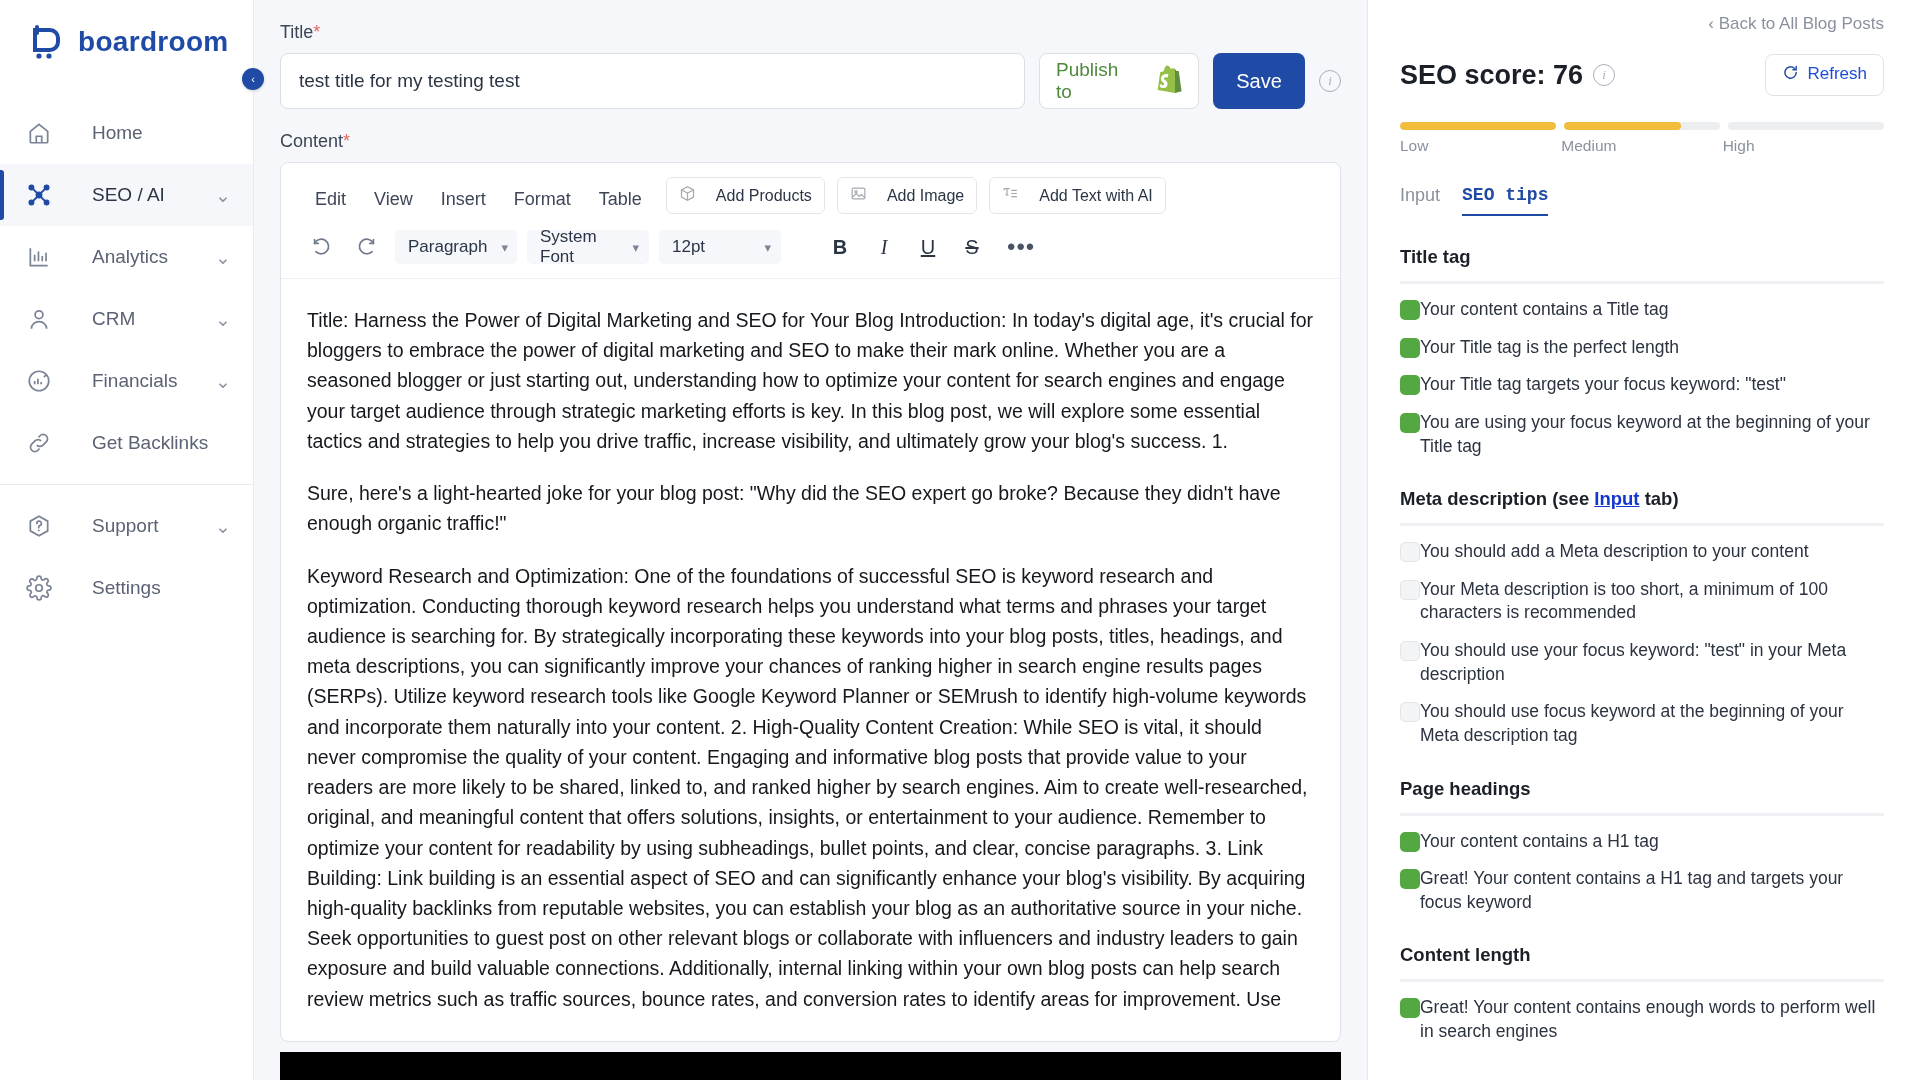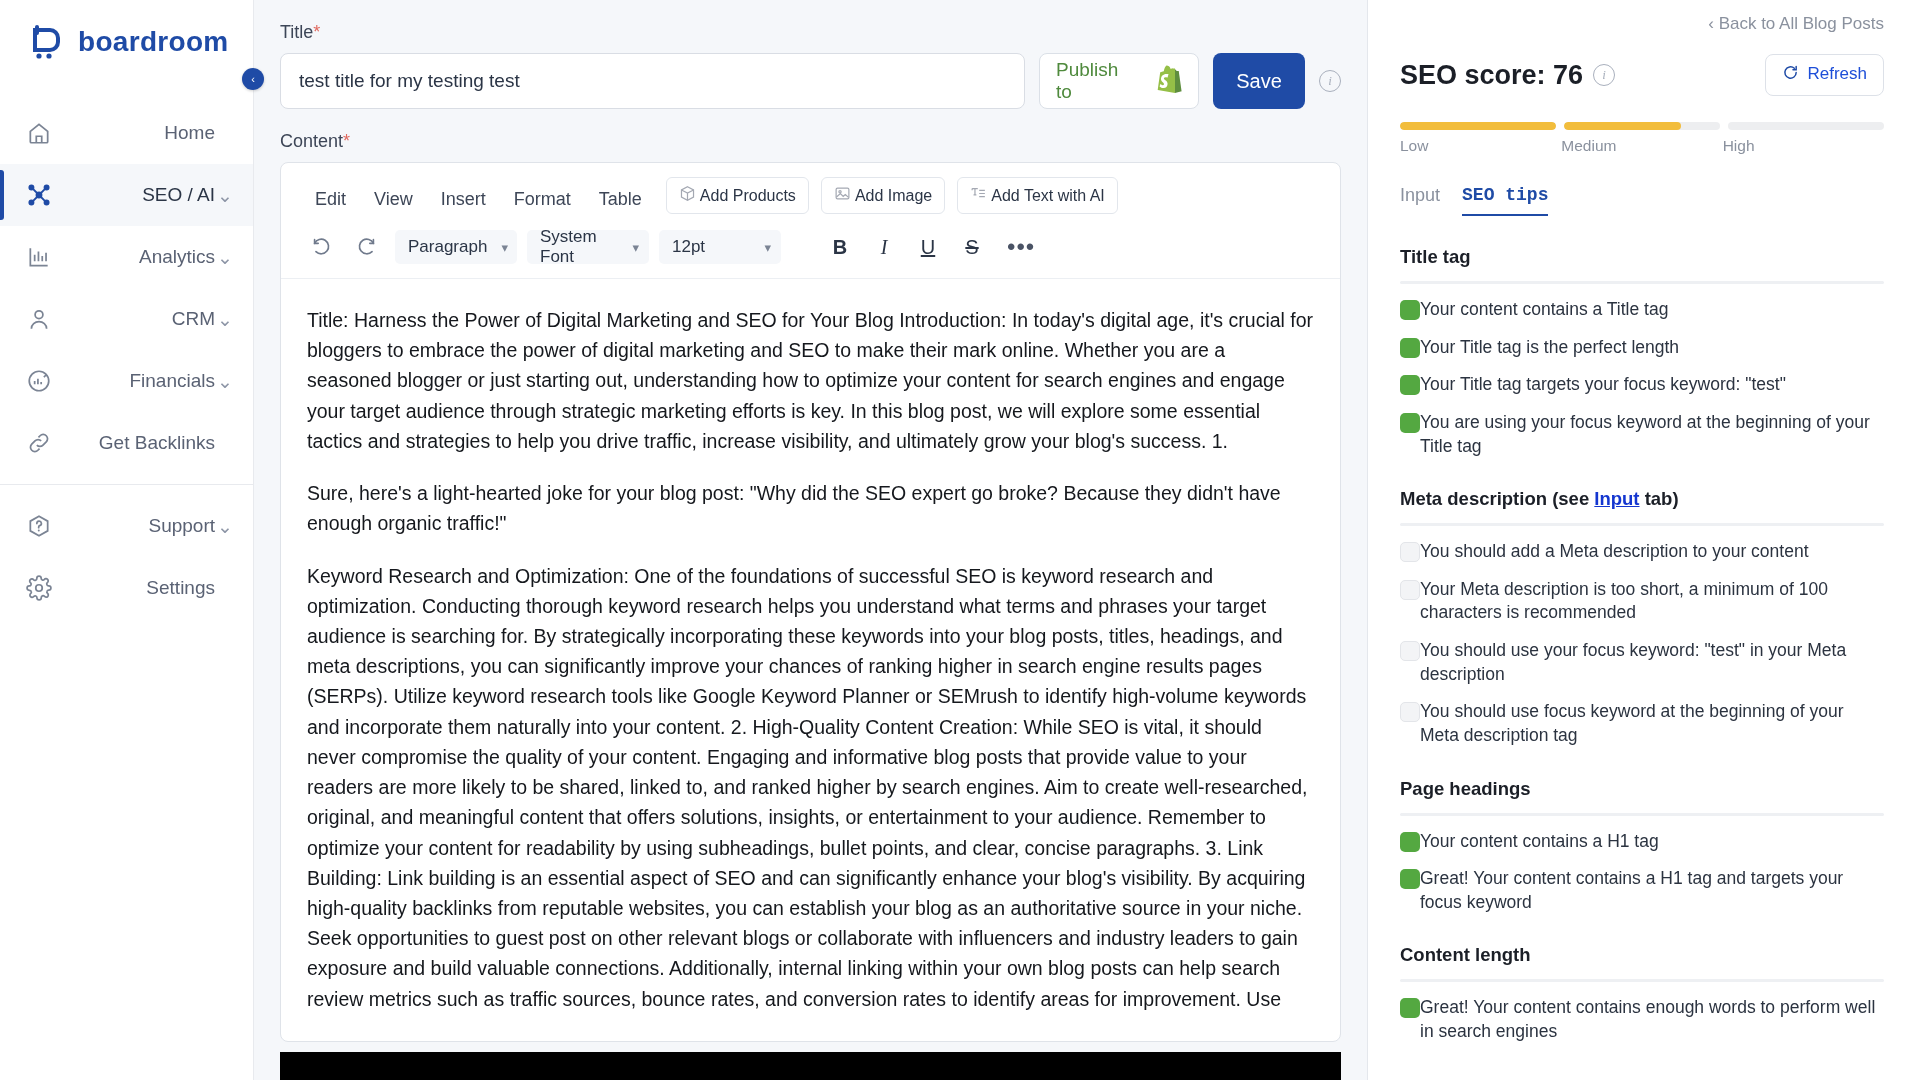--- a/index.html
+++ b/index.html
@@ -11,21 +11,21 @@
     background: #ffffff;
   }
   .app { display: flex; width: 1920px; height: 1080px; }
 
   
   .sidebar {
     width: 254px; min-width: 254px; height: 1080px;
     background: #ffffff;
     border-right: 1px solid #e8eaee;
     position: relative;
-    display: flex; flex-direction: column; text-align: right;
+    display: flex; flex-direction: column;
   }
   .brand { display: flex; align-items: center; gap: 12px; padding: 22px 0 0 26px; }
   .brand-logo { width: 40px; height: 40px; position: relative; }
   .brand-name { font-size: 28px; font-weight: 700; color: #1f4ba6; letter-spacing: .3px; }
 
   .nav { margin-top: 40px; display: flex; flex-direction: column; }
   .nav-item {
     display: flex; align-items: center;
     height: 62px; padding-left: 26px; padding-right: 20px;
     color: #5a6274; font-size: 19px;
@@ -84,21 +84,21 @@
   }
   .content-label { margin-top: 22px; }
 
   .editor {
     background: #fff; border: 1px solid #dfe3e9; border-radius: 8px;
     height: 880px; overflow: hidden; position: relative;
   }
   .menubar { display: flex; align-items: center; gap: 4px; padding: 12px 22px 10px 22px; }
   .menu-item { font-size: 18px; color: #3d4657; padding: 6px 12px; cursor: pointer; border-radius: 4px; margin-top: 8px; }
   .tool-chip {
-    display: flex; align-items: center; gap: 4px;
+    display: flex; align-items: center; gap: 20px;
     border: 1px solid #e2e6ec; border-radius: 6px;
     padding: 7px 12px; margin-left: 8px; font-size: 16px; color: #2b3546;
     background: #fff; cursor: pointer;
   }
   .tool-chip svg { opacity: .55; }
 
   .toolbar2 {
     display: flex; align-items: center; gap: 10px;
     padding: 4px 22px 14px 22px; border-bottom: 1px solid #eceff3;
   }

